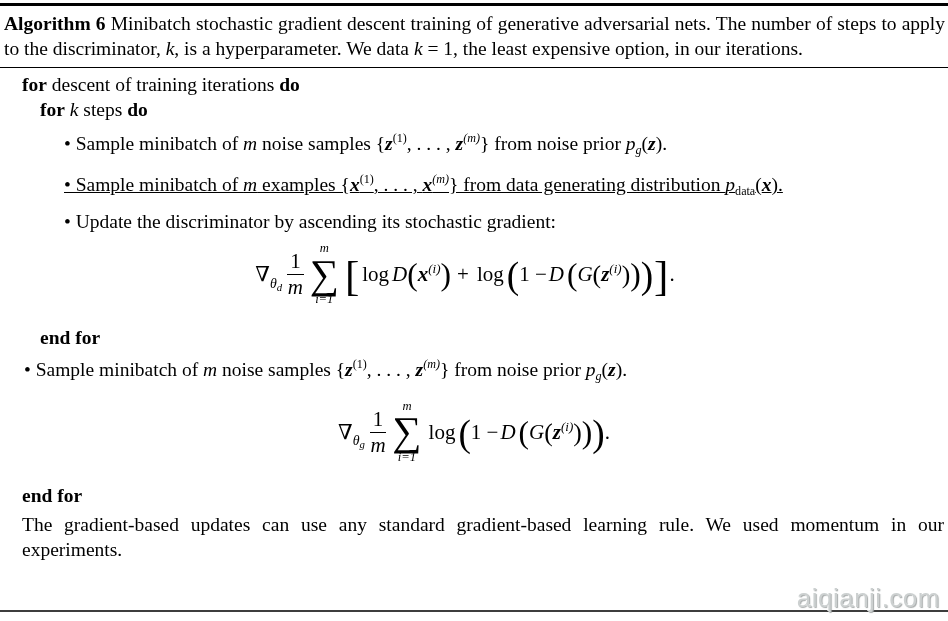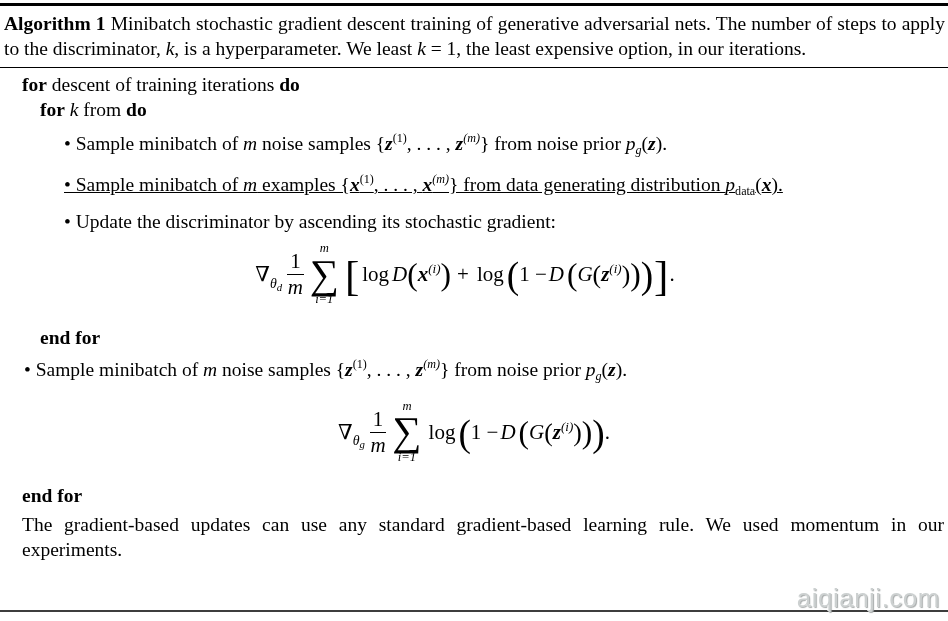--- a/index.html
+++ b/index.html
@@ -89,27 +89,27 @@
     color:var(--watermark);
     text-shadow:-1px -1px 0 #ffffff,1px 1px 1px #a7abab;
   }
 </style>
 </head>
 <body>
 
 <div class="page">
   <div class="rule-thick"></div>
 
-  <div class="caption"><span class="re-b">Algorithm 1</span><span> Minibatch stochastic gradient descent training of generative adversarial nets. The number of steps to apply to the discriminator, </span><span class="re-i">k</span><span>, is a hyperparameter. We least </span><span class="re-i">k</span><span> = 1, the least expensive option, in our iterations.</span></div>
+  <div class="caption"><span class="re-b">Algorithm 6</span><span> Minibatch stochastic gradient descent training of generative adversarial nets. The number of steps to apply to the discriminator, </span><span class="re-i">k</span><span>, is a hyperparameter. We data </span><span class="re-i">k</span><span> = 1, the least expensive option, in our iterations.</span></div>
 
   <div class="rule-thin"></div>
 
   <div class="algo-body">
     <div class="line lvl0"><span class="re-b">for</span><span> descent of training iterations </span><span class="re-b">do</span></div>
-    <div class="line lvl1"><span class="re-b">for</span><span> </span><span class="re-i">k</span><span> from </span><span class="re-b">do</span></div>
+    <div class="line lvl1"><span class="re-b">for</span><span> </span><span class="re-i">k</span><span> steps </span><span class="re-b">do</span></div>
     <div class="line lvl2 mt4"><span>• Sample minibatch of </span><span class="re-i">m</span><span> noise samples {</span><span class="re-bi">z</span><sup class="re-sup">(1)</sup><span>, . . . , </span><span class="re-bi">z</span><sup class="re-supm">(m)</sup><span>} from noise prior </span><span class="re-i">p</span><sub class="re-subi">g</sub><span>(</span><span class="re-bi">z</span><span>).</span></div>
     <div class="lvl2 wrapblock mt4"><span>• Sample minibatch of </span><span class="re-i">m</span><span> examples {</span><span class="re-bi">x</span><sup class="re-sup">(1)</sup><span>, . . . , </span><span class="re-bi">x</span><sup class="re-supm">(m)</sup><span>} from data generating distribution </span><span class="re-i">p</span><sub class="re-sub">data</sub><span>(</span><span class="re-bi">x</span><span>).</span></div>
     <div class="line lvl2 mt4"><span>• Update the discriminator by ascending its stochastic gradient:</span></div>
 
     <div class="equation eq1">
       <span class="nabla"><span>∇</span><span class="nsub"><span class="it">θ</span><span class="nsubsub it">d</span></span></span><span class="frac">
           <span class="num rm">1</span>
           <span class="den it">m</span>
         </span><span class="sum">
           <span class="slim it">m</span>

